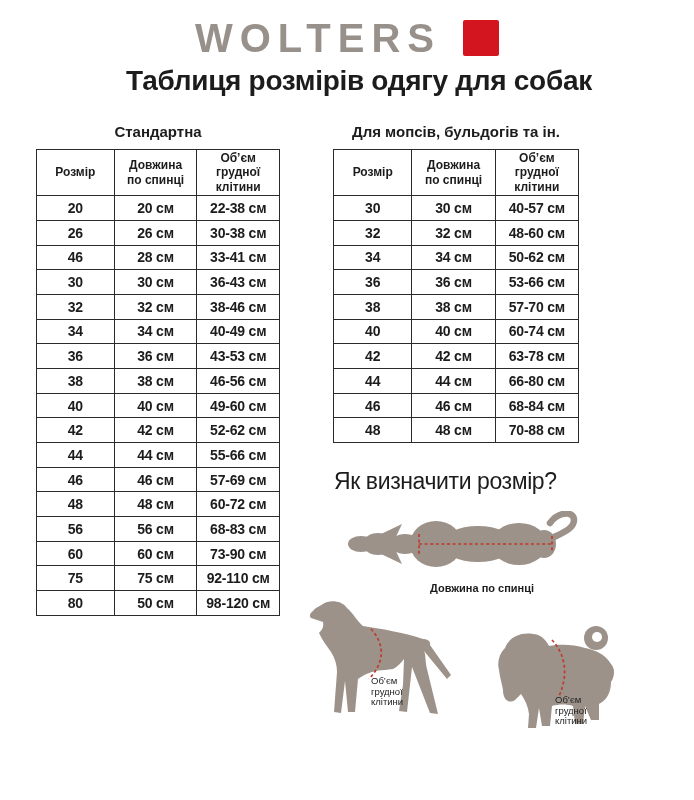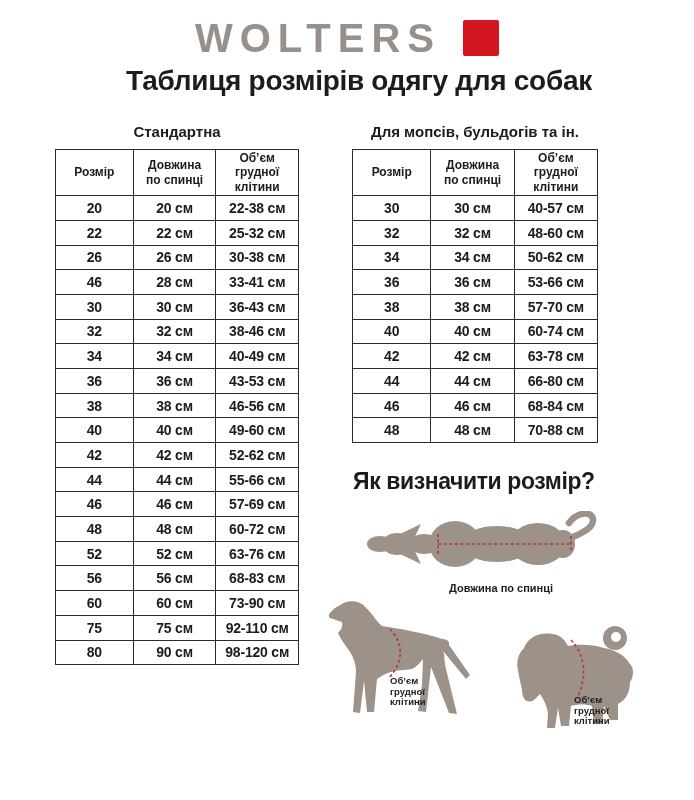--- a/index.html
+++ b/index.html
@@ -12,45 +12,45 @@
   .page { width:694px; height:800px; position:relative; }
 
   
   .logo { display:flex; align-items:center; justify-content:center; gap:22px; padding-top:18px; }
   .logo-text { font-size:40px; font-weight:700; letter-spacing:7px; color:#98908a; line-height:1; }
   .logo-square { width:36px; height:36px; background:#d2151e; border-radius:2px; flex:0 0 auto; }
   .page-title { font-size:28px; font-weight:700; text-align:center; margin-top:7px; letter-spacing:-0.3px;margin-left:24px; }
 
   
   .content { display:flex; align-items:flex-start; }
-  .col-left  { width:244px; margin-left:55px; }
+  .col-left  { width:244px; margin-left:36px; }
   .col-right { width:246px; margin-left:53px; }
   .table-caption { font-size:15px; font-weight:700; text-align:center; margin:26px 0 9px; }
 
   
   .size-table { border-collapse:collapse; width:100%; table-layout:fixed; }
   .size-table th, .size-table td {
     border:1.5px solid #2b2b2b; text-align:center; vertical-align:middle;
   }
   .size-table th { font-size:12px; font-weight:700; line-height:1.2; height:34px; padding:1px 6px; }
   .size-table td { font-size:14px; font-weight:700; height:24.7px; padding:0; letter-spacing:-0.2px; }
   .size-table col.c1 { width:32%; }
   .size-table col.c2 { width:34%; }
   .size-table col.c3 { width:34%; }
 
   
-  .howto-title { font-size:23px; font-weight:700; margin:25px 0 0 1px; letter-spacing:-0.4px; }
+  .howto-title { font-size:23px; font-weight:400; margin:25px 0 0 1px; letter-spacing:-0.4px; }
   .fig-topview { margin:16px 0 0 14px; width:232px; }
   .backlen-label { font-size:11px; font-weight:700; text-align:center; padding-left:38px; margin-top:1px; }
 
   .dogs { position:relative; width:330px; height:182px; margin-left:-34px; }
   .dog-standing { position:absolute; left:10px; top:5px; }
   .dog-bulldog  { position:absolute; left:198px; top:30px; }
   .chest-label {
-    position:absolute; font-size:9.5px; font-weight:700; line-height:1.12;
+    position:absolute; font-size:9.5px; font-weight:400; line-height:1.12;
     white-space:pre-line; color:#222;
   }
   .chest-label.left  { left:72px;  top:82px; }
   .chest-label.right { left:256px; top:101px; }
 
   .sil { fill:#9c928a; }
   .sil-stroke { fill:none; stroke:#9c928a; stroke-linecap:round; }
   .meas { fill:none; stroke:#c0392b; stroke-width:1.7; stroke-dasharray:3 2.6; }
 </style>
 </head>
@@ -82,25 +82,20 @@
               <th>Об’єм грудної клітини</th>
             </tr>
           </thead>
         <tbody>
             <tr>
               <td>20</td>
               <td>20 см</td>
               <td>22-38 см</td>
             </tr>
             <tr>
-              <td>22</td>
-              <td>22 см</td>
-              <td>25-32 см</td>
-            </tr>
-            <tr>
               <td>26</td>
               <td>26 см</td>
               <td>30-38 см</td>
             </tr>
             <tr>
               <td>46</td>
               <td>28 см</td>
               <td>33-41 см</td>
             </tr>
             <tr>
@@ -147,42 +142,37 @@
               <td>46</td>
               <td>46 см</td>
               <td>57-69 см</td>
             </tr>
             <tr>
               <td>48</td>
               <td>48 см</td>
               <td>60-72 см</td>
             </tr>
             <tr>
-              <td>52</td>
-              <td>52 см</td>
-              <td>63-76 см</td>
-            </tr>
-            <tr>
               <td>56</td>
               <td>56 см</td>
               <td>68-83 см</td>
             </tr>
             <tr>
               <td>60</td>
               <td>60 см</td>
               <td>73-90 см</td>
             </tr>
             <tr>
               <td>75</td>
               <td>75 см</td>
               <td>92-110 см</td>
             </tr>
             <tr>
               <td>80</td>
-              <td>90 см</td>
+              <td>50 см</td>
               <td>98-120 см</td>
             </tr>
           </tbody>
       </table>
     </div>
 
     <div class="col-right">
       <div class="table-caption">Для мопсів, бульдогів та ін.</div>
       <table class="size-table">
         <colgroup>

